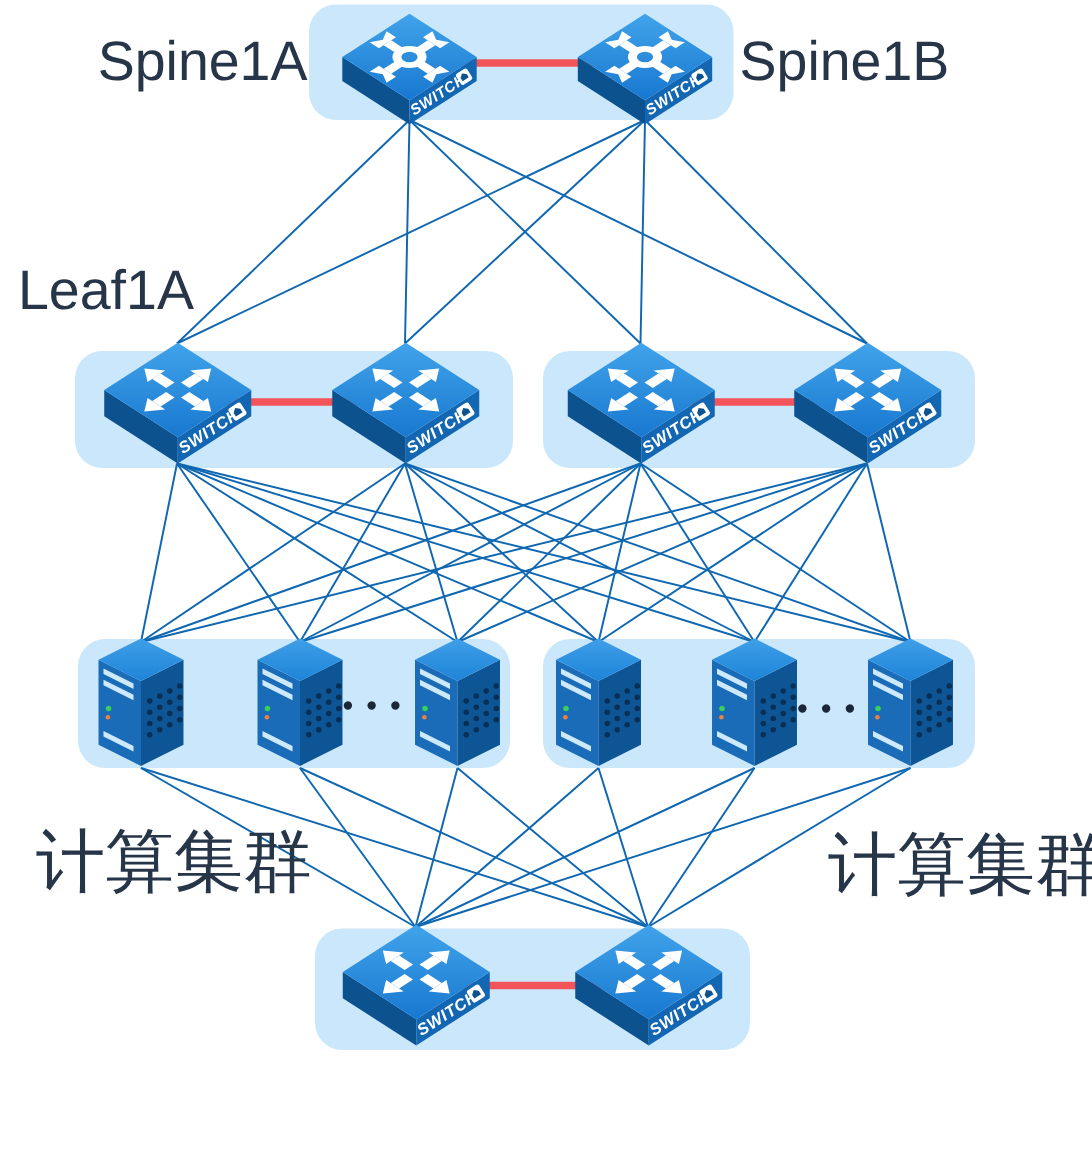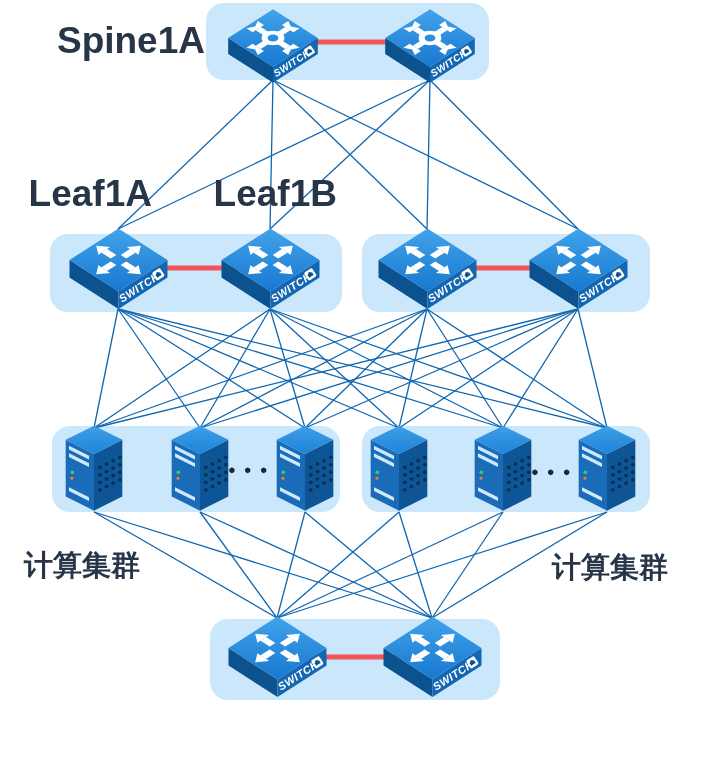--- a/index.html
+++ b/index.html
@@ -7,24 +7,24 @@
           font-family:"Liberation Sans", sans-serif;}
   .gbox{position:absolute;background:#cbe7fc;border-radius:18px;z-index:1}
   #spine-box   {left:206px;top:3px;  width:283px;height:77px}
   #leaf1-box   {left:50px; top:234px;width:292px;height:78px}
   #leaf2-box   {left:362px;top:234px;width:288px;height:78px}
   #compute-box {left:52px; top:426px;width:288px;height:86px}
   #storage-box {left:362px;top:426px;width:288px;height:86px}
   #leaf3-box   {left:210px;top:619px;width:290px;height:81px}
   #edges{position:absolute;left:0;top:0;width:728px;height:770px;z-index:2}
   .icon{position:absolute;z-index:3}
-  .lbl{position:absolute;z-index:4;color:#273548;font-weight:700;font-size:37px;
+  .lbl{position:absolute;z-index:4;color:#273548;font-weight:400;font-size:37px;
        line-height:1.0;white-space:nowrap}
-  .ctr{text-align:right}
-  .cjk{font-size:29px}
+  .ctr{text-align:left}
+  .cjk{font-size:46px}
   #spine1a-label{left:30px;top:22px;width:175px;text-align:right}
   #spine1b-label{left:493px;top:22px}
   #leaf1a-label{left:12px; top:175px;width:140px}
   #leaf1b-label{left:197px;top:175px;width:140px}
   #leaf2a-label{left:366px;top:175px;width:140px}
   #leaf2b-label{left:566px;top:175px;width:140px}
   #compute-label{left:24px; top:551px}
   #storage-label{left:552px;top:553px}
   #leaf3a-label{left:206px;top:704px;width:140px}
   #leaf3b-label{left:372px;top:704px;width:140px}
@@ -242,18 +242,18 @@
       <use href="#server"></use>
     </svg>
   <svg class="icon" style="left:577px;top:424px" width="60" height="88.3" viewBox="0 0 72 106">
       <use href="#server"></use>
     </svg>
 
   <div class="dots" id="dots-compute">●●●</div>
   <div class="dots" id="dots-storage">●●●</div>
 
   <div class="lbl" id="spine1a-label">Spine1A</div>
+  <div class="lbl" id="spine1b-label">Spine1B</div>
   <div class="lbl ctr" id="leaf1a-label">Leaf1A</div>
-  <div class="lbl ctr" id="leaf1b-label">Leaf1B</div>
   <div class="lbl cjk" id="compute-label">计算集群</div>
   <div class="lbl cjk" id="storage-label">计算集群</div>
 
 </div>
 
 </body></html>

